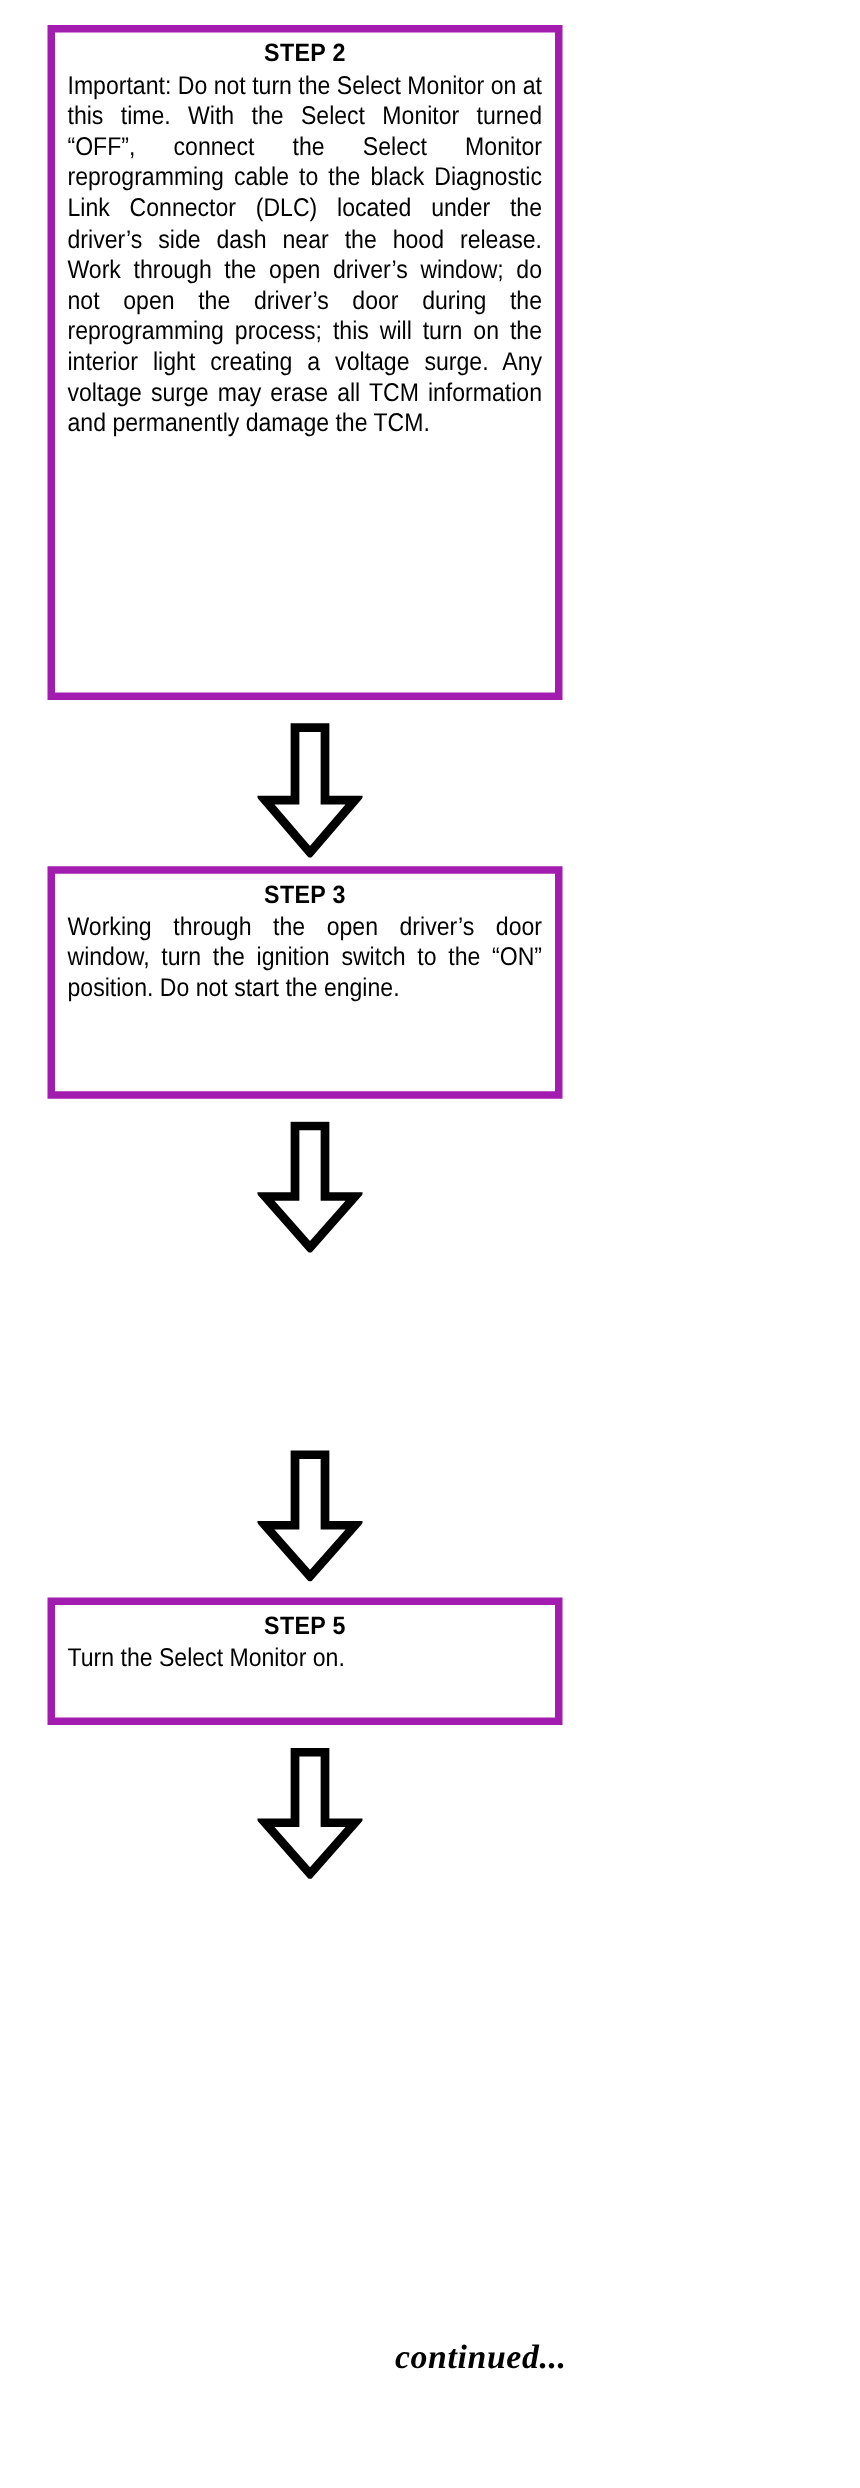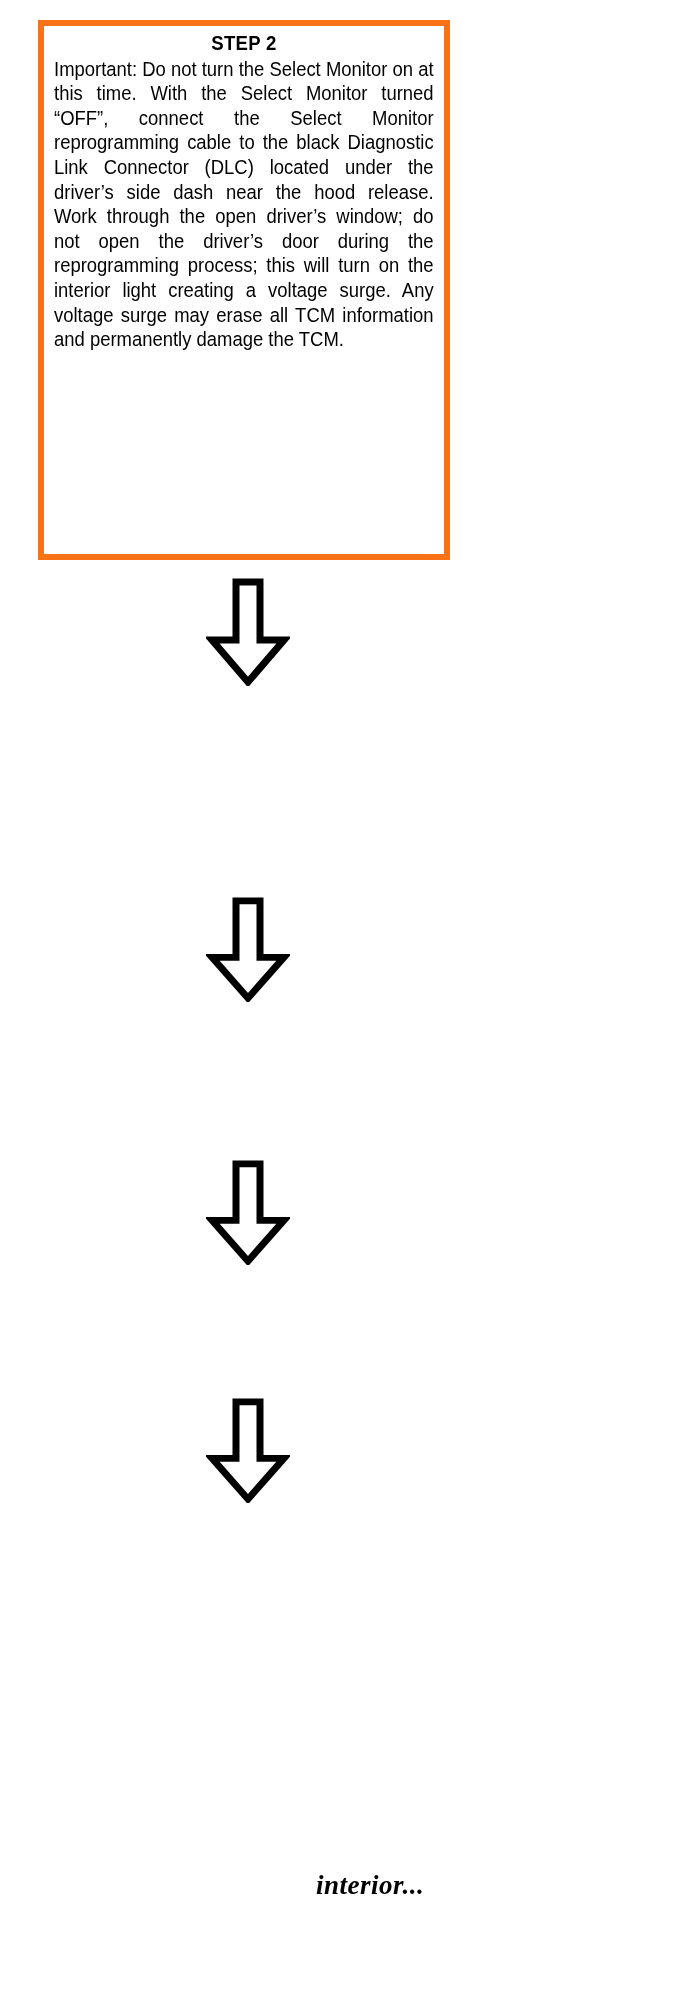--- a/index.html
+++ b/index.html
@@ -21,21 +21,21 @@
     width: 688px;
     height: 1990px;
   }
 
   
   .step-box {
     position: absolute;
     left: 38px;
     width: 412px;
     box-sizing: border-box;
-    border: 6px solid #f97316;
+    border: 6px solid #a21caf;
     background: #ffffff;
     padding: 6px 10px 8px 10px;
   }
 
   .step-title {
     font-size: 20px;
     font-weight: bold;
     text-align: center;
     line-height: 1.18;
     letter-spacing: 0.3px;
@@ -86,36 +86,44 @@
     <div class="step-title">STEP 2</div>
     <div class="step-body">Important: Do not turn the Select Monitor on at this time. With the Select Monitor turned “OFF”, connect the Select Monitor reprogramming cable to the black Diagnostic Link Connector (DLC) located under the driver’s side dash near the hood release. Work through the open driver’s window; do not open the driver’s door during the reprogramming process; this will turn on the interior light creating a voltage surge. Any voltage surge may erase all TCM information and permanently damage the TCM.</div>
   </div>
 
   <div class="arrow" style="left:206px; top:578px; width:84px; height:108px;">
     <svg viewBox="0 0 84 108" preserveAspectRatio="none" aria-hidden="true">
       <polygon points="30,4 54,4 54,62 78,62 42,104 6,62 30,62" fill="#ffffff" stroke="#000000" stroke-width="7" stroke-linejoin="miter"></polygon>
     </svg>
   </div>
 
+  <div class="step-box" id="box-step-3" style="top:693px; height:186px;">
+    <div class="step-title">STEP 3</div>
+    <div class="step-body">Working through the open driver’s door window, turn the ignition switch to the “ON” position. Do not start the engine.</div>
+  </div>
 
   <div class="arrow" style="left:206px; top:897px; width:84px; height:105px;">
     <svg viewBox="0 0 84 108" preserveAspectRatio="none" aria-hidden="true">
       <polygon points="30,4 54,4 54,62 78,62 42,104 6,62 30,62" fill="#ffffff" stroke="#000000" stroke-width="7" stroke-linejoin="miter"></polygon>
     </svg>
   </div>
 
 
   <div class="arrow" style="left:206px; top:1160px; width:84px; height:105px;">
     <svg viewBox="0 0 84 108" preserveAspectRatio="none" aria-hidden="true">
       <polygon points="30,4 54,4 54,62 78,62 42,104 6,62 30,62" fill="#ffffff" stroke="#000000" stroke-width="7" stroke-linejoin="miter"></polygon>
     </svg>
   </div>
 
+  <div class="step-box" id="box-step-5" style="top:1278px; height:102px;">
+    <div class="step-title">STEP 5</div>
+    <div class="step-body">Turn the Select Monitor on.</div>
+  </div>
 
   <div class="arrow" style="left:206px; top:1398px; width:84px; height:105px;">
     <svg viewBox="0 0 84 108" preserveAspectRatio="none" aria-hidden="true">
       <polygon points="30,4 54,4 54,62 78,62 42,104 6,62 30,62" fill="#ffffff" stroke="#000000" stroke-width="7" stroke-linejoin="miter"></polygon>
     </svg>
   </div>
 
-  <div class="continued" style="left:316px; top:1870px;">interior...</div>
+  <div class="continued" style="left:316px; top:1870px;">continued...</div>
 
 </div>
 
 </body></html>

